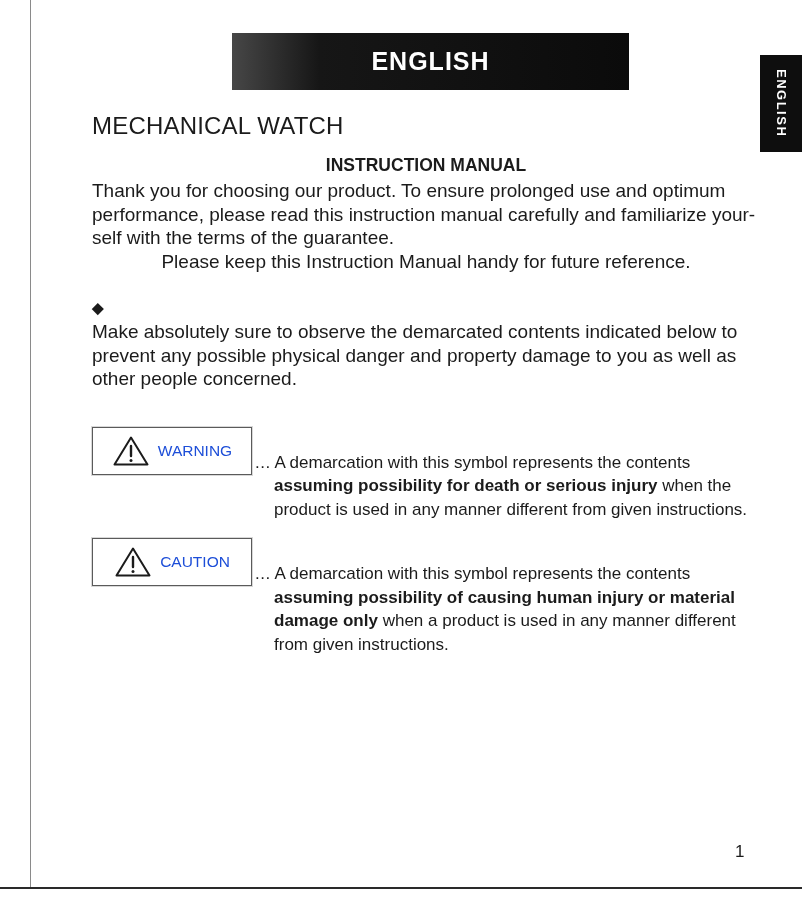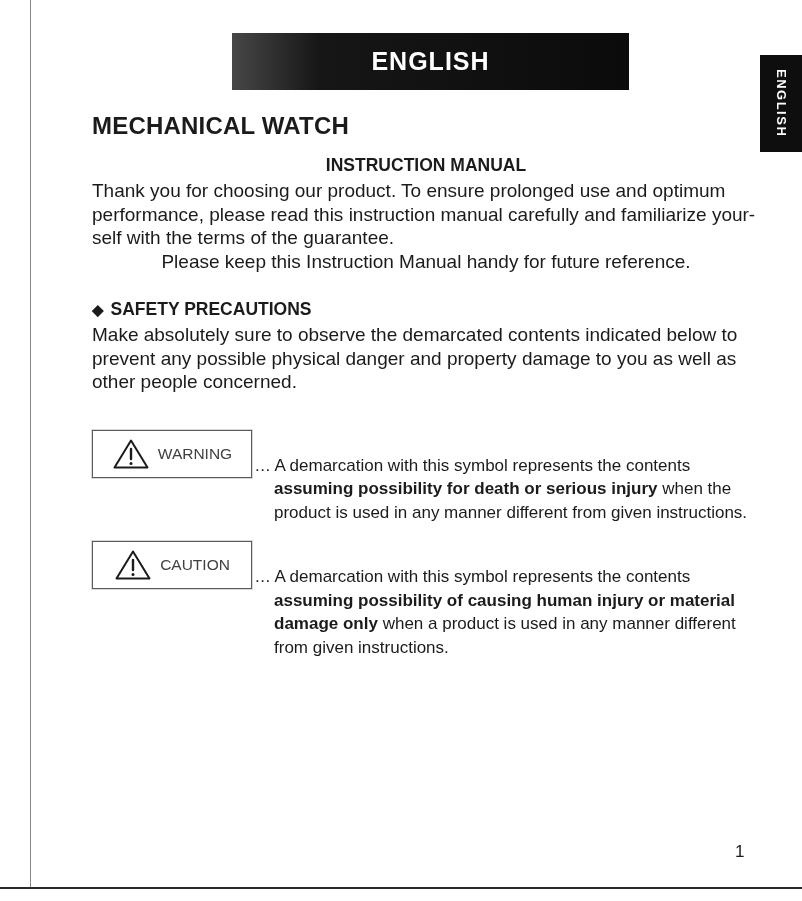--- a/index.html
+++ b/index.html
@@ -38,21 +38,21 @@
   }
   .side-tab span{
     writing-mode:vertical-rl;
     color:#ffffff;font-size:13px;font-weight:bold;letter-spacing:1.5px;
   }
 
   .content{
     position:absolute;left:92px;top:112px;width:668px;
   }
   .title{
-    font-size:24px;font-weight:bold;margin:0 0 15px 0;letter-spacing:0.2px;
+    font-size:24px;font-weight:normal;margin:0 0 15px 0;letter-spacing:0.2px;
   }
   .h2{
     font-size:17.5px;font-weight:bold;margin:0 0 3px 0;text-align:center;
   }
   p.body{
     font-size:19px;line-height:23.5px;margin:0;
   }
   .keep{
     margin-top:6px;
     text-align:center;
@@ -68,21 +68,21 @@
     display:flex;align-items:flex-start;margin-bottom:13px;
   }
   .notice-box{
     flex:none;width:158px;height:46px;margin-top:4px;
     border:1px solid #5a5a5a;
     box-shadow:0 0 0 1px #d8d8d8;
     display:flex;align-items:center;justify-content:center;gap:8px;
     background:#ffffff;
   }
   .notice-box .label{
-    font-size:15.5px;color:#404040;
+    font-size:15.5px;color:#1d4ed8;
   }
   .tri-icon{flex:none;display:block;}
   .notice-text{
     flex:none;width:492px;margin-left:3px;
     font-size:17px;line-height:23.5px;
     text-indent:-19px;padding-left:19px;margin-top:28px;
   }
   .notice-text .leader{letter-spacing:0.5px;}
   .notice-text b{font-weight:bold;}
 
@@ -110,21 +110,20 @@
   <div class="content">
 
     <h1 class="title">MECHANICAL WATCH</h1>
 
     <h2 class="h2">INSTRUCTION MANUAL</h2>
     <p class="body">Thank you for choosing our product. To ensure prolonged use and optimum performance, please read this instruction manual carefully and familiarize your-self with the terms of the guarantee.</p>
     <p class="body keep">Please keep this Instruction Manual handy for future reference.</p>
 
     <div class="safety-heading">
       <span class="diamond">◆</span>
-      <span>SAFETY PRECAUTIONS</span>
     </div>
     <p class="body">Make absolutely sure to observe the demarcated contents indicated below to prevent any possible physical danger and property damage to you as well as other people concerned.</p>
 
     <div class="notices">
 
       <div class="notice">
         <div class="notice-box">
           <svg class="tri-icon" width="38" height="32" viewBox="0 0 38 32">
             <path d="M19 2.5 L35.5 29.5 L2.5 29.5 Z" fill="none" stroke="#1b1b1b" stroke-width="2" stroke-linejoin="round"></path>
             <line x1="19" y1="11" x2="19" y2="21" stroke="#1b1b1b" stroke-width="2.4" stroke-linecap="round"></line>

